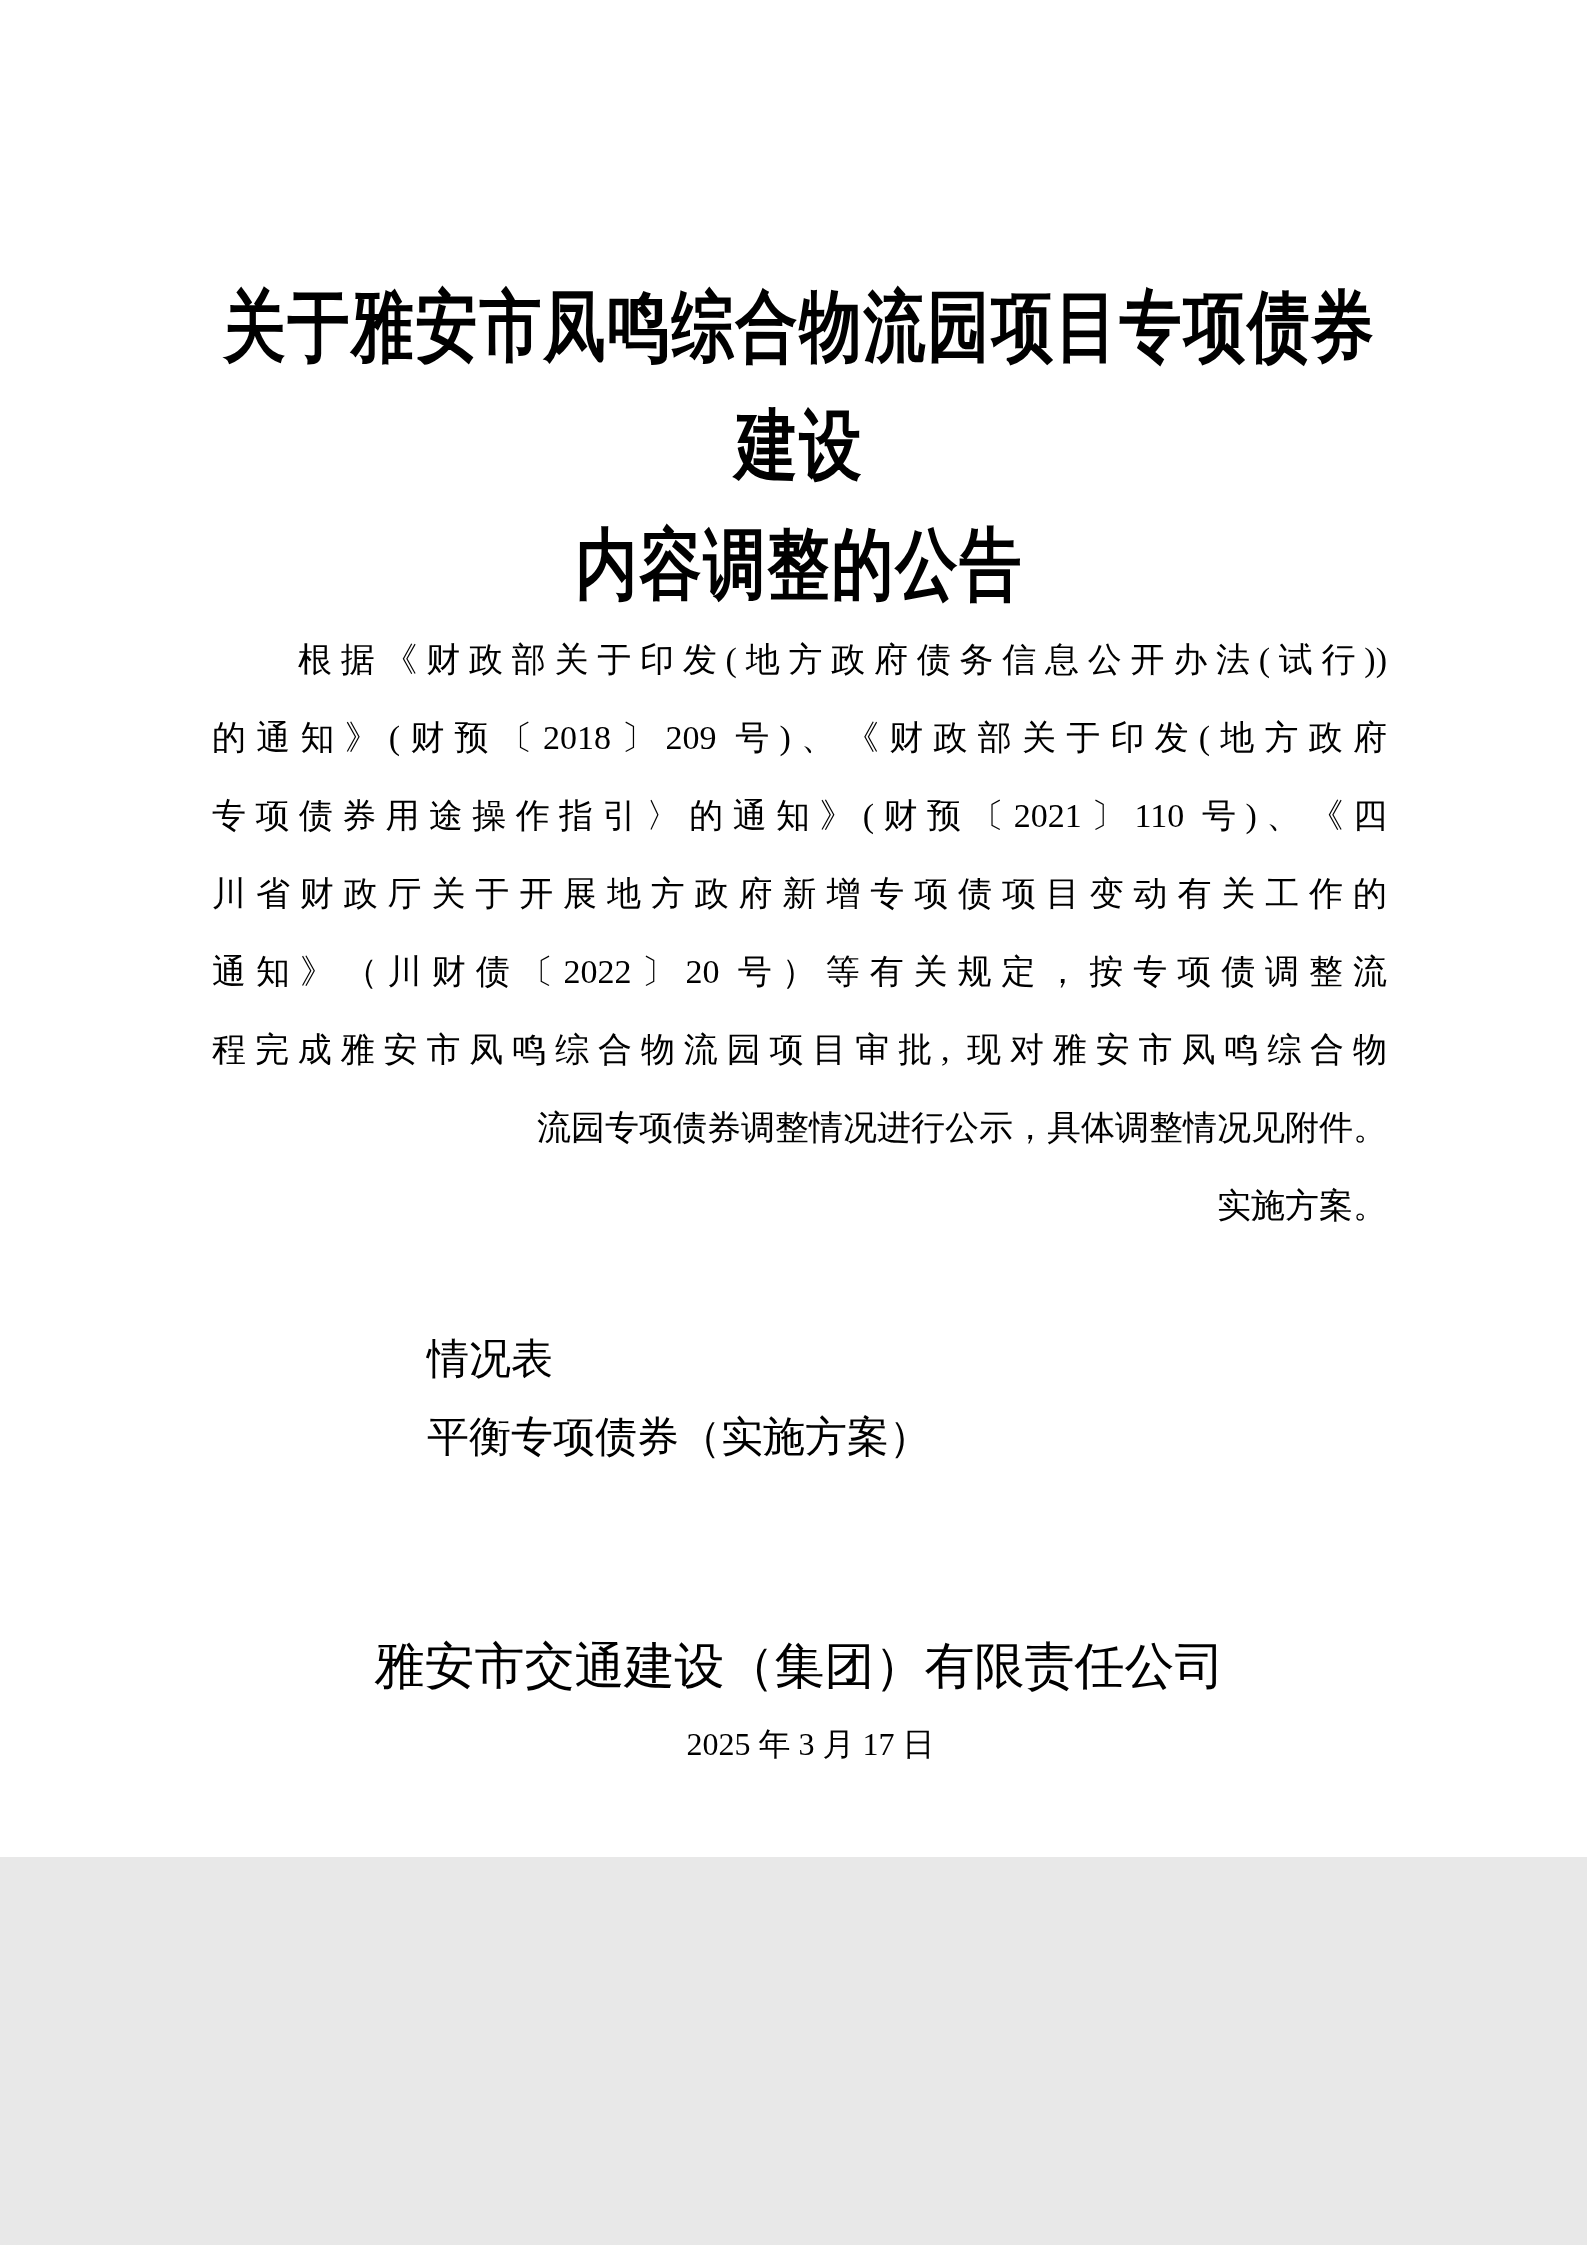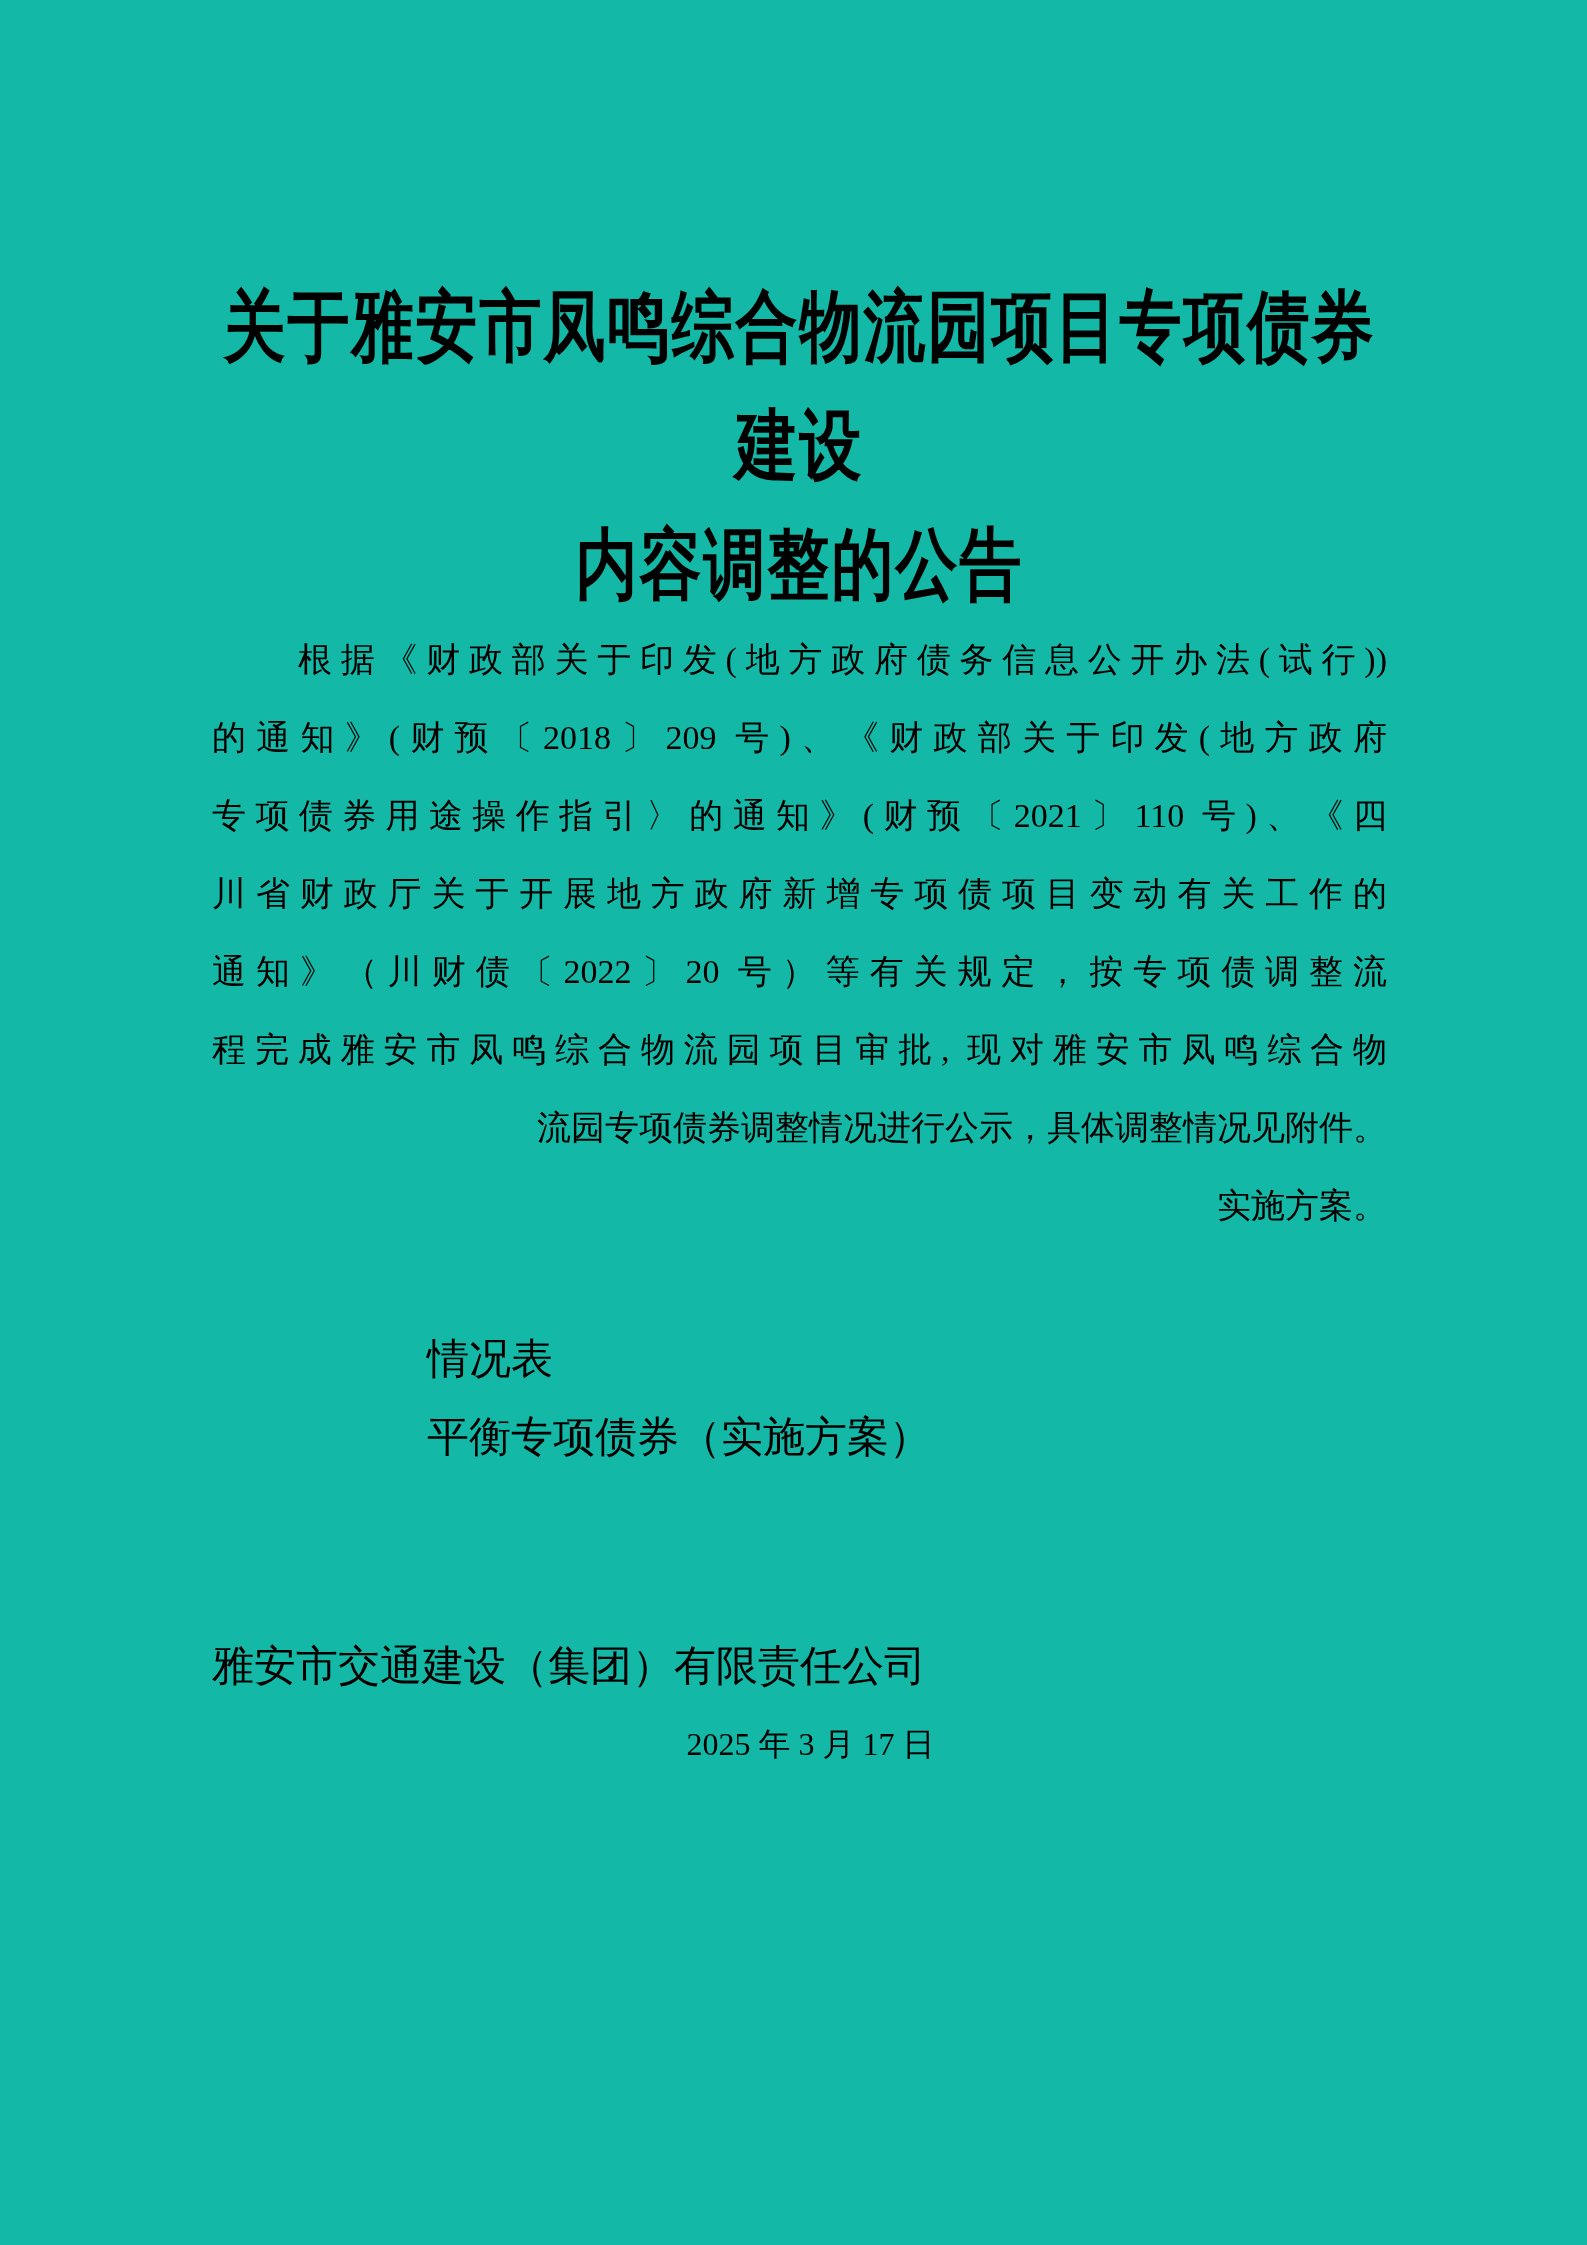--- a/index.html
+++ b/index.html
@@ -1,20 +1,20 @@
 <!DOCTYPE html>
 <html><head>
 <meta charset="utf-8">
 <style>
   html,body { margin:0; padding:0; background:#e8e8e8; }
   .page {
     position:relative;
     width:1587px;
-    height:2245px;
-    background:#14b8a6;
+    height:1857px;
+    background:#ffffff;
     margin:0 auto;
     overflow:hidden;
     font-family:"Liberation Serif","DejaVu Serif",serif;
     color:#000000;
   }
   .content {
     position:absolute;
     left:212px;
     right:200px;
     top:0;
@@ -48,23 +48,24 @@
     font-size:42px;
     line-height:78px;
     height:78px;
     white-space:nowrap;
   }
   .attach-first { padding-left:86px; }
   .attach-cont { padding-left:215px; }
   .attach-line .gap { display:inline-block; width:14px; }
   .sig-block { margin-top:151px; }
   .sig-line {
-    font-size:42px;
+    font-size:50px;
     line-height:78px;
     height:78px;
+    text-align:center;
   }
   .date-line {
     font-size:32px;
     line-height:78px;
     height:78px;
     text-align:center;
     padding-left:22px;
   }
 </style>
 </head>

